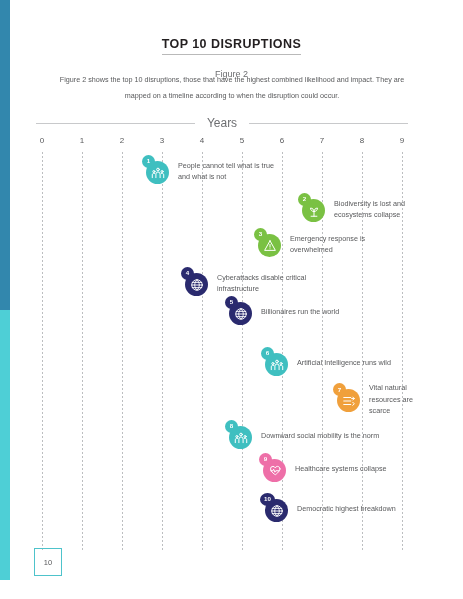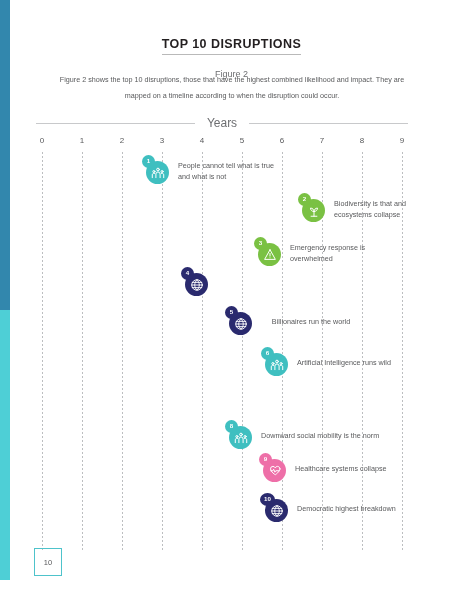--- a/index.html
+++ b/index.html
@@ -146,23 +146,23 @@
         <div class="glyph">
           <svg viewBox="0 0 24 24" fill="none" stroke="#fff" stroke-width="1.7" stroke-linecap="round" stroke-linejoin="round">
             <path d="M12 21v-8"></path>
             <path d="M12 13C12 9.5 9.5 7 6 7c0 3.5 2.5 6 6 6z"></path>
             <path d="M12 13c0-3.5 2.5-6 6-6 0 3.5-2.5 6-6 6z"></path>
             <path d="M7 21h10"></path>
           </svg>
         </div>
         <div class="badge" style="background: rgb(122, 193, 67);">2</div>
       </div>
-      <div class="item-label" style="width: 102px;">Biodiversity is that and ecosystems collapse</div>
-    </div>
-    <div class="item" style="left: 256px; top: 231px; margin-top: 9px;">
+      <div class="item-label" style="width: 102px;">Biodiversity is lost and ecosystems collapse</div>
+    </div>
+    <div class="item" style="left: 256px; top: 231px;">
       <div class="marker">
         <div class="bubble" style="background: rgb(122, 193, 67);"></div>
         <div class="glyph">
           <svg viewBox="0 0 24 24" fill="none" stroke="#fff" stroke-width="1.7" stroke-linecap="round" stroke-linejoin="round">
             <path d="M12 3l9.2 16.5H2.8L12 3z"></path>
             <path d="M12 9.3v4.6"></path>
             <circle cx="12" cy="16.8" r="0.9" fill="#fff" stroke="none"></circle>
           </svg>
         </div>
         <div class="badge" style="background: rgb(122, 193, 67);">3</div>
@@ -176,22 +176,23 @@
           <svg viewBox="0 0 24 24" fill="none" stroke="#fff" stroke-width="1.6" stroke-linecap="round" stroke-linejoin="round">
             <circle cx="12" cy="12" r="9"></circle>
             <path d="M3 12h18"></path>
             <path d="M3.8 7.5h16.4"></path>
             <path d="M3.8 16.5h16.4"></path>
             <path d="M12 3c2.6 2.7 3.9 6 3.9 9s-1.3 6.3-3.9 9c-2.6-2.7-3.9-6-3.9-9s1.3-6.3 3.9-9z"></path>
           </svg>
         </div>
         <div class="badge" style="background: rgb(42, 42, 110);">4</div>
       </div>
-    </div>
-    <div class="item" style="left: 227px; top: 309px; text-align: center;">
+      <div class="item-label" style="width: 96px;">Cyberattacks disable critical infrastructure</div>
+    </div>
+    <div class="item" style="left: 227px; top: 299px;">
       <div class="marker">
         <div class="bubble" style="background: rgb(42, 42, 110);"></div>
         <div class="glyph">
           <svg viewBox="0 0 24 24" fill="none" stroke="#fff" stroke-width="1.6" stroke-linecap="round" stroke-linejoin="round">
             <circle cx="12" cy="12" r="9"></circle>
             <path d="M3 12h18"></path>
             <path d="M3.8 7.5h16.4"></path>
             <path d="M3.8 16.5h16.4"></path>
             <path d="M12 3c2.6 2.7 3.9 6 3.9 9s-1.3 6.3-3.9 9c-2.6-2.7-3.9-6-3.9-9s1.3-6.3 3.9-9z"></path>
           </svg>
@@ -210,20 +211,37 @@
             <circle cx="5" cy="9.5" r="1.8"></circle>
             <path d="M2.2 20v-5a2.8 2.8 0 0 1 4.3-2.3"></path>
             <circle cx="19" cy="9.5" r="1.8"></circle>
             <path d="M21.8 20v-5a2.8 2.8 0 0 0-4.3-2.3"></path>
           </svg>
         </div>
         <div class="badge" style="background: rgb(63, 191, 192);">6</div>
       </div>
       <div class="item-label" style="width: 115px;">Artificial Intelligence runs wild</div>
     </div>
+    <div class="item" style="left: 335px; top: 382px;">
+      <div class="marker">
+        <div class="bubble" style="background: rgb(240, 160, 60);"></div>
+        <div class="glyph">
+          <svg viewBox="0 0 24 24" fill="none" stroke="#fff" stroke-width="1.7" stroke-linecap="round" stroke-linejoin="round">
+            <path d="M3 6h12"></path>
+            <path d="M3 12h12"></path>
+            <path d="M3 18h12"></path>
+            <path d="M18.5 5.2l2.6 2.6-2.6 2.6"></path>
+            <path d="M21 7.8h-4.5"></path>
+            <path d="M18.5 14.2l2.6 2.6-2.6 2.6"></path>
+          </svg>
+        </div>
+        <div class="badge" style="background: rgb(240, 160, 60);">7</div>
+      </div>
+      <div class="item-label" style="width: 66px;">Vital natural resources are scarce</div>
+    </div>
     <div class="item" style="left: 227px; top: 423px;">
       <div class="marker">
         <div class="bubble" style="background: rgb(63, 191, 192);"></div>
         <div class="glyph">
           <svg viewBox="0 0 24 24" fill="none" stroke="#fff" stroke-width="1.7" stroke-linecap="round" stroke-linejoin="round">
             <circle cx="12" cy="6" r="2.3"></circle>
             <path d="M8.4 20v-6.2a3.6 3.6 0 0 1 7.2 0V20"></path>
             <circle cx="5" cy="9.5" r="1.8"></circle>
             <path d="M2.2 20v-5a2.8 2.8 0 0 1 4.3-2.3"></path>
             <circle cx="19" cy="9.5" r="1.8"></circle>

